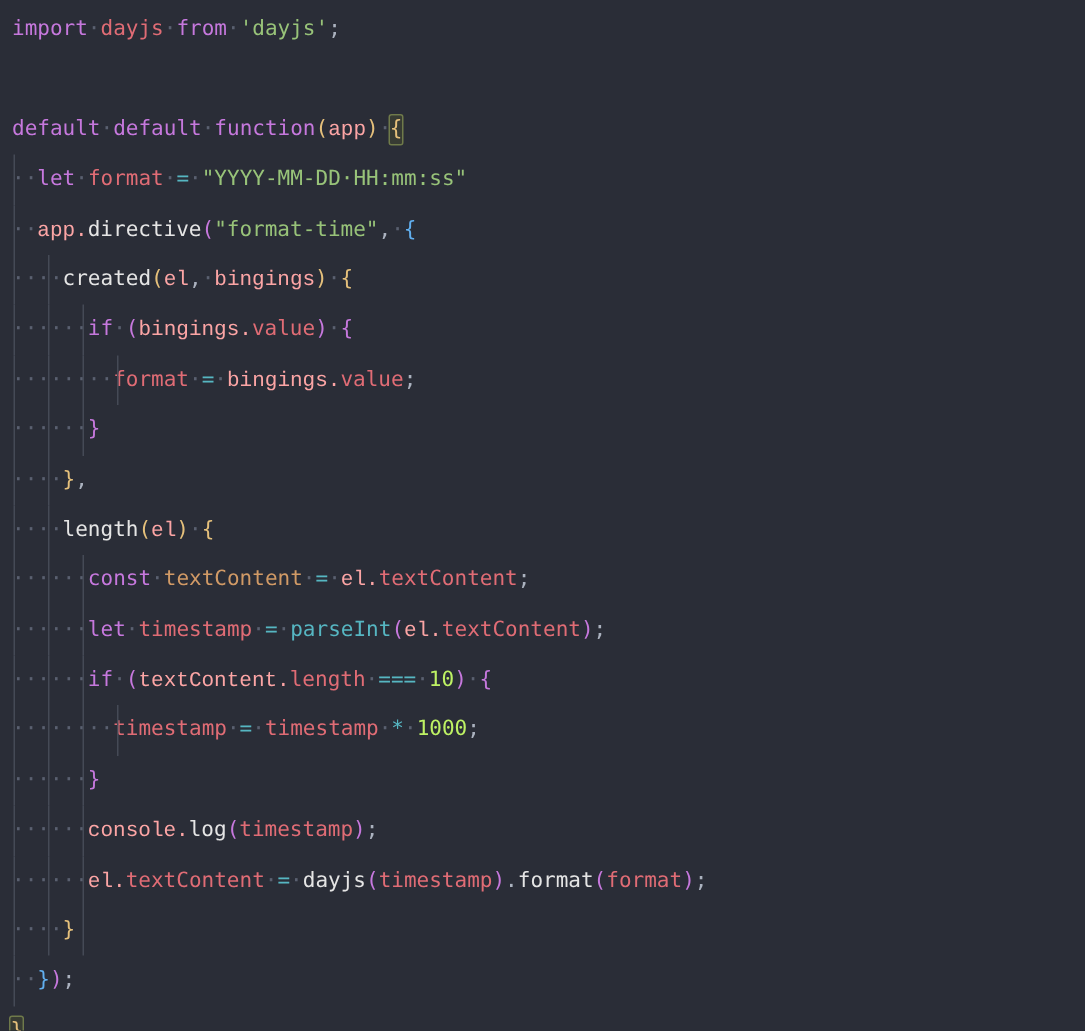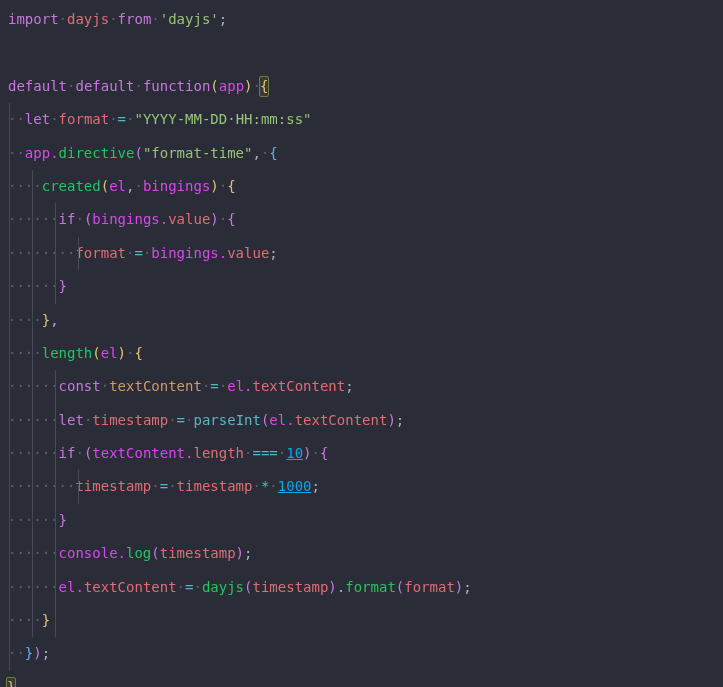--- a/index.html
+++ b/index.html
@@ -59,26 +59,26 @@
 
   
   .ws {
     color: #5a6070;
   }
 
   
   .kw      { color: #c678dd; }  
   .ident   { color: #e06c75; }  
   .str     { color: #98c379; }  
-  .fn      { color: #22c55e; }  
+  .fn      { color: #e5e5e5; }  
   .fn2     { color: #56b6c2; }  
   .op      { color: #56b6c2; }  
-  .num     { color: #0ea5e9; text-decoration: underline; }  
+  .num     { color: #bef264; }  
   .decl    { color: #d19a66; }  
-  .plain   { color: #d946ef; }  
+  .plain   { color: #fca5a5; font-family: Liberation Mono, monospace; }  
   .punc    { color: #abb2bf; }
 
   
   .b1 { color: #e5c07b; }   
   .b2 { color: #c678dd; }   
   .b3 { color: #61afef; }   
 
   
   .bracket-match {
     outline: 1px solid #6f7a4a;

